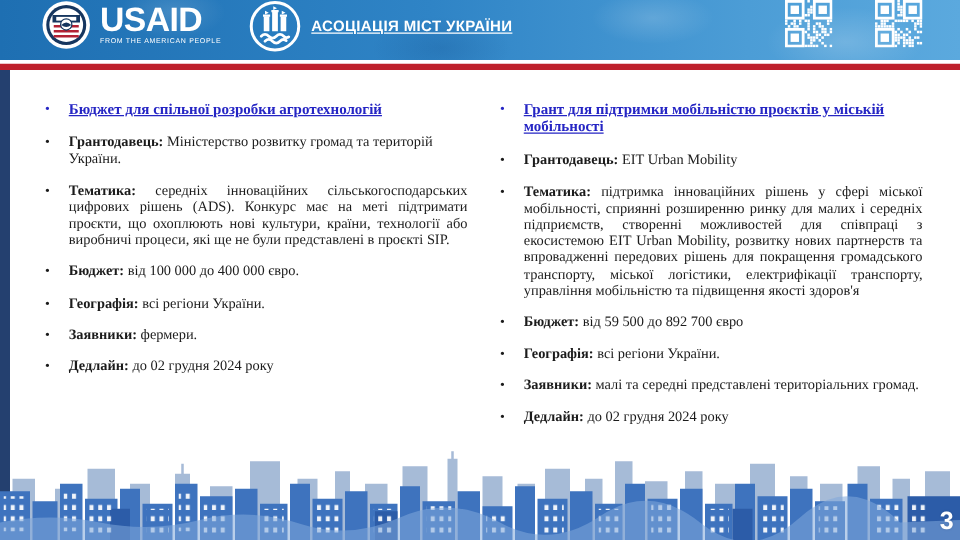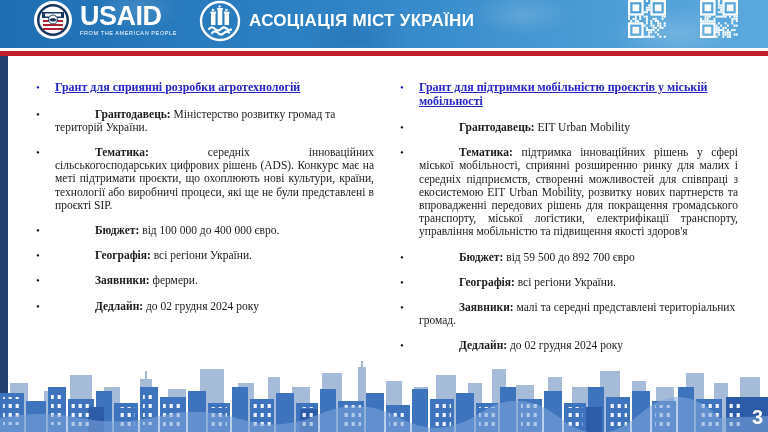--- a/index.html
+++ b/index.html
@@ -19,21 +19,21 @@
       linear-gradient(90deg,#1E6FB2 0%, #2F84C6 45%, #4C9DD6 78%, #5BA9DE 100%);
     display:flex; align-items:flex-start;
     font-family:"Liberation Sans", sans-serif; color:#fff;
   }
   .logo-usaid { display:flex; align-items:center; margin-left:33px; }
   .usaid-text { margin-left:7px; line-height:1; }
   .usaid-word { font-size:27px; font-weight:bold; letter-spacing:-.5px; }
   .usaid-tag  { font-size:5.6px; letter-spacing:.55px; margin-top:1px; }
   .logo-amu { display:flex; align-items:center; margin-left:22px; }
   .amu-text { margin-left:8px; line-height:1.25; }
-  .amu-title { font-size:17px; font-weight:bold; letter-spacing:.3px; }
+  .amu-title { font-size:12px; font-weight:bold; letter-spacing:.3px;text-decoration:underline; }
   .amu-sub   { font-size:8.6px; letter-spacing:.4px; color:#D8EAF6; margin-top:2px; }
   .header-spacer { flex:1; }
   .qr { width:38px; height:38px; }
   .qr + .qr { margin-left:34px; }
   .qr-wrap { display:flex; margin-right:30px; }
   
   .white-strip { position:absolute; top:48px; left:0; width:768px; height:3px; background:#fff; }
   .red-strip   { position:absolute; top:51px; left:0; width:768px; height:5px; background:#BF202B; }
   .left-bar    { position:absolute; top:56px; left:0; width:8px; height:344px; background:#24406F; }
   
@@ -42,21 +42,21 @@
     padding:25px 30px 0 36px;
     display:flex; gap:26px;
     color:#1b1b1b;
   }
   .col { flex:1; min-width:0; }
   .item { display:flex; margin-bottom:12px; }
   .bullet { width:19px; flex:0 0 19px; font-size:11px; line-height:13.2px; color:#1b1b1b; }
   .bullet.blue { color:#2525C4; }
   .itext { flex:1; font-size:11.5px; line-height:13.2px; }
   .itext.just { text-align:justify; }
-  .itext b { font-weight:bold;margin-left:40px; }
+  .itext b { font-weight:bold; }
   .title-link {
     color:#2525C4; font-weight:bold; text-decoration:underline; cursor:pointer;
     font-size:12px; line-height:13.5px; display:inline;
   }
   .title-item { margin-bottom:13px; }
   
   .skyline { position:absolute; bottom:0; left:0; width:768px; height:75px; display:block; }
   .page-num {
     position:absolute; right:5px; bottom:3px; color:#fff;
     font-family:"Liberation Sans", sans-serif; font-weight:bold; font-size:20px;
@@ -270,21 +270,21 @@
 
   <div class="white-strip"></div>
   <div class="red-strip"></div>
   <div class="left-bar"></div>
 
   <div class="content">
 
     <div class="col">
       <div class="item title-item">
         <span class="bullet blue">•</span>
-        <div class="itext"><a class="title-link">Грант для сприянні розробки агротехнологій</a></div>
+        <div class="itext"><a class="title-link">Бюджет для спільної розробки агротехнологій</a></div>
       </div>
       <div class="item">
         <span class="bullet">•</span>
         <div class="itext"><b>Грантодавець:</b> <span>Міністерство розвитку громад та територій України.</span></div>
       </div>
       <div class="item">
         <span class="bullet">•</span>
         <div class="itext just"><b>Тематика:</b> <span>середніх інноваційних сільськогосподарських цифрових рішень (ADS). Конкурс має на меті підтримати проєкти, що охоплюють нові культури, країни, технології або виробничі процеси, які ще не були представлені в проєкті SIP.</span></div>
       </div>
       <div class="item">

